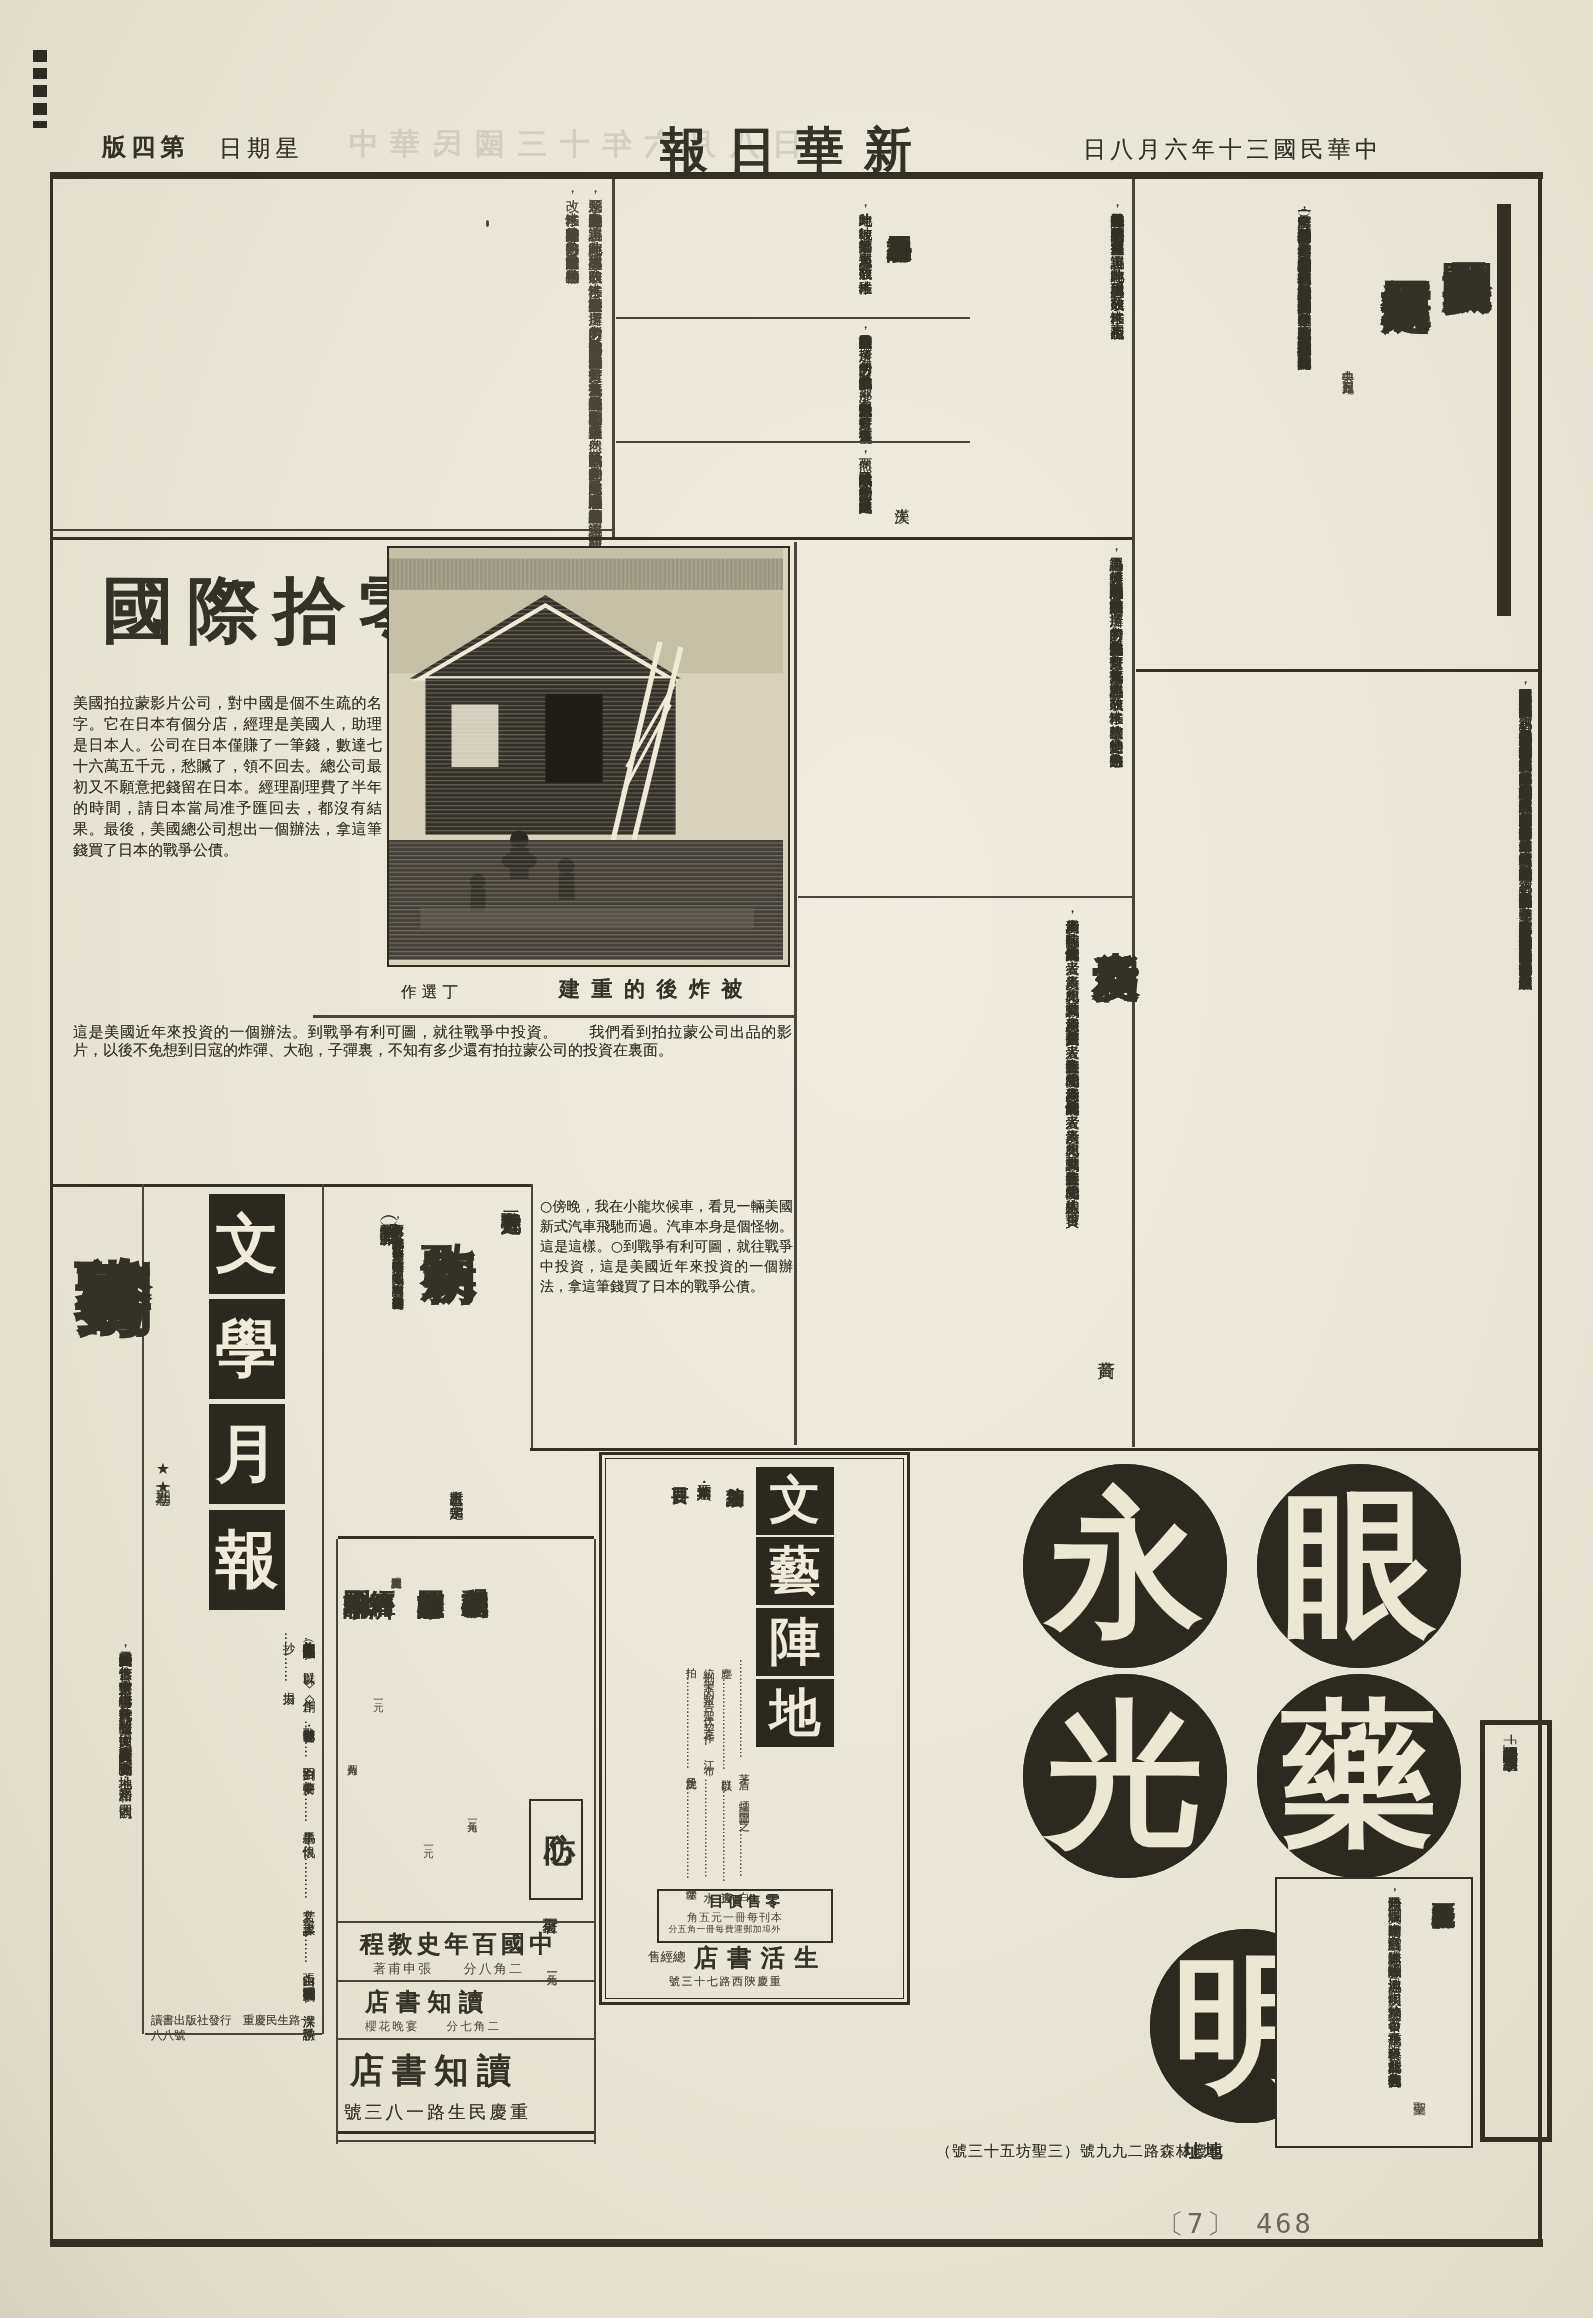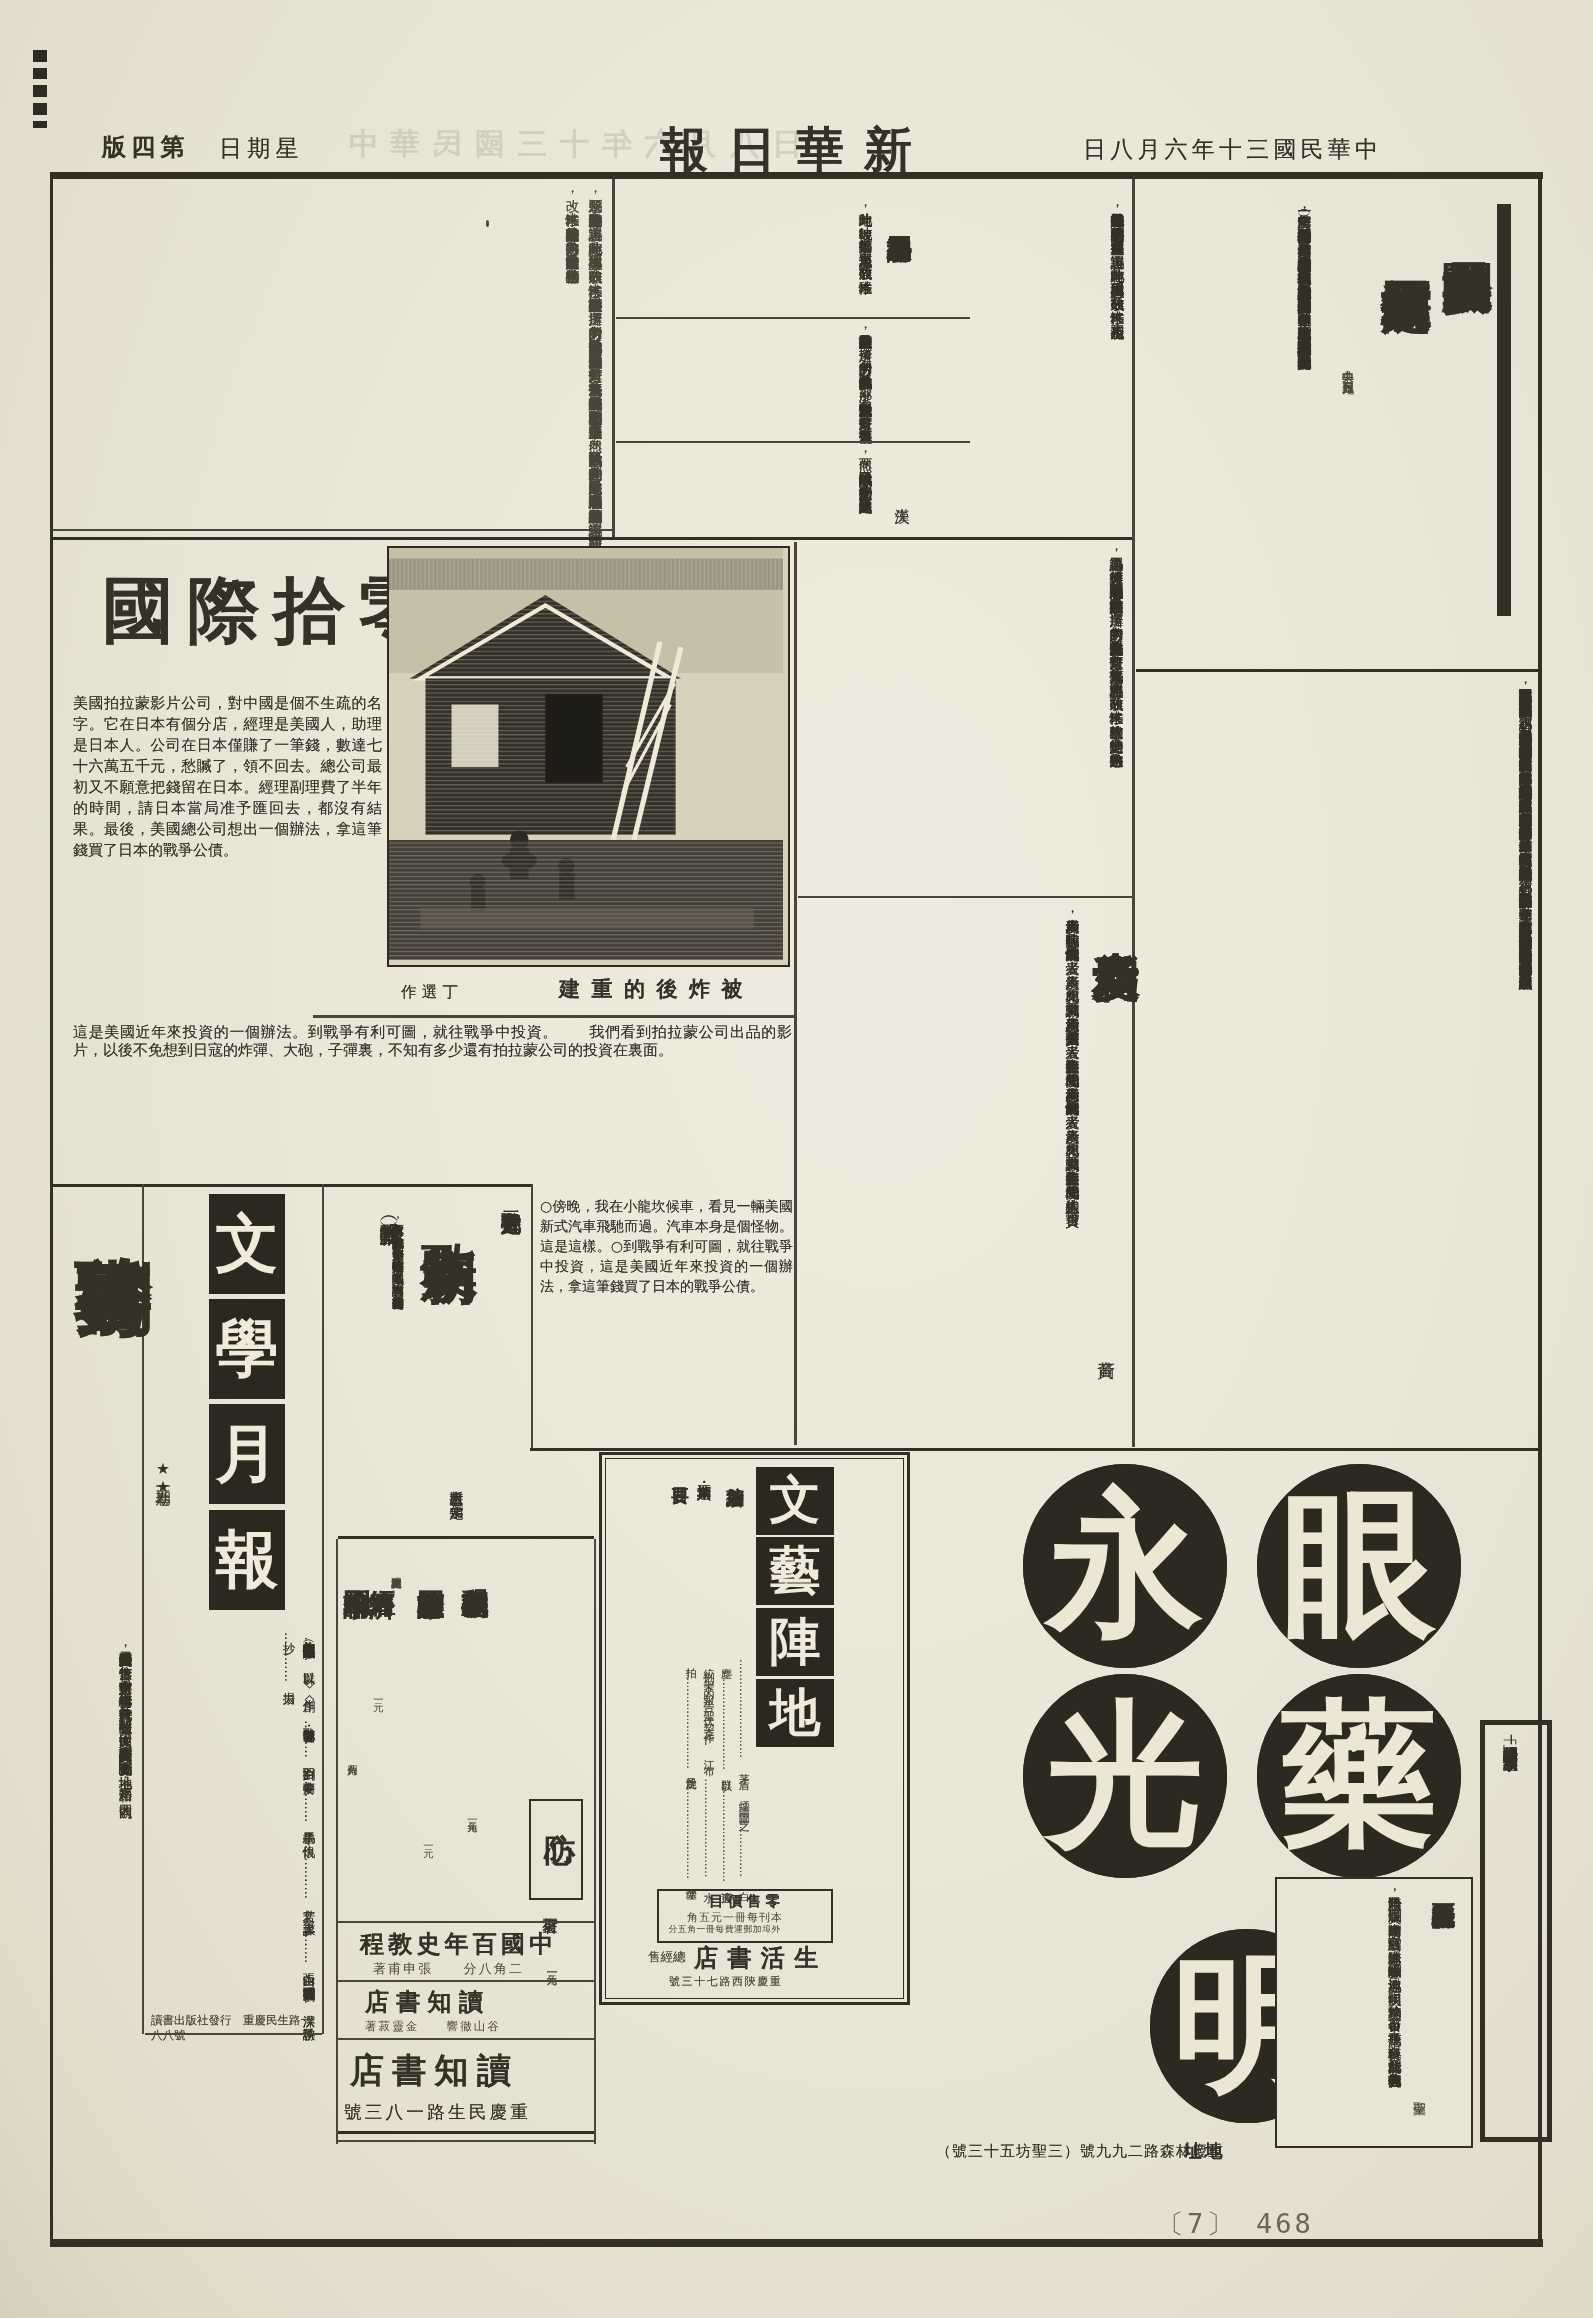--- a/index.html
+++ b/index.html
@@ -156,21 +156,21 @@
   <div class="frameBox" style="left:529px;top:1799px;width:50px;height:97px;">
     <div class="abs v serif" style="left:8.3px;top:7.3px;height:83px;font-size:31px;font-weight:bold;">心防</div>
   </div>
   <div class="abs v blur" style="left:539px;top:1906px;height:57px;font-size:15.6px;">夏衍著</div>
   <div class="abs v soft" style="left:543px;top:1966px;height:57px;font-size:11px;">一元一角</div>
   <div class="rule l" style="left:338px;top:1921px;width:256px;height:2.1px;"></div>
   <div class="abs serif blur" style="left:360px;top:1928px;font-size:24px;font-weight:bold;letter-spacing:4.2px;">程教史年百國中</div>
   <div class="abs soft" style="left:365px;top:1960px;font-size:13px;letter-spacing:2.1px;margin-left:8px;">著甫申張　　分八角二</div>
   <div class="rule l" style="left:338px;top:1980px;width:256px;height:2.1px;"></div>
   <div class="abs serif blur" style="left:365px;top:1986px;font-size:24px;font-weight:bold;letter-spacing:7.3px;">店書知讀</div>
-  <div class="abs soft" style="left:365px;top:2019px;font-size:11.5px;letter-spacing:2.1px;">著菽靈金　　響徹山谷</div>
+  <div class="abs soft" style="left:365px;top:2019px;font-size:11.5px;letter-spacing:2.1px;">櫻花晚宴　　分七角二</div>
   <div class="rule l" style="left:338px;top:2038px;width:256px;height:2.1px;"></div>
   <div class="abs serif blur" style="left:350px;top:2048px;font-size:34px;font-weight:bold;letter-spacing:8.3px;">店書知讀</div>
   <div class="abs blur" style="left:344px;top:2100px;font-size:17.7px;letter-spacing:3.1px;">號三八一路生民慶重</div>
   <div class="rule" style="left:338px;top:2131px;width:256px;height:3.1px;"></div>
   <div class="rule l" style="left:338px;top:2140px;width:256px;height:1.6px;"></div>
 
   <div class="frameBox" style="left:599px;top:1452px;width:305px;height:547px;border-width:3.1px;">
     <div class="abs" style="left:3.1px;top:3.1px;right:3.1px;bottom:3.1px;border:1px solid #332f25;"></div>
     <div class="abs wob serif" style="left:154px;top:11.5px;width:78px;height:68px;font-size:51px;font-weight:bold;">文</div>
     <div class="abs wob serif" style="left:154px;top:82px;width:78px;height:68px;font-size:51px;font-weight:bold;">藝</div>

